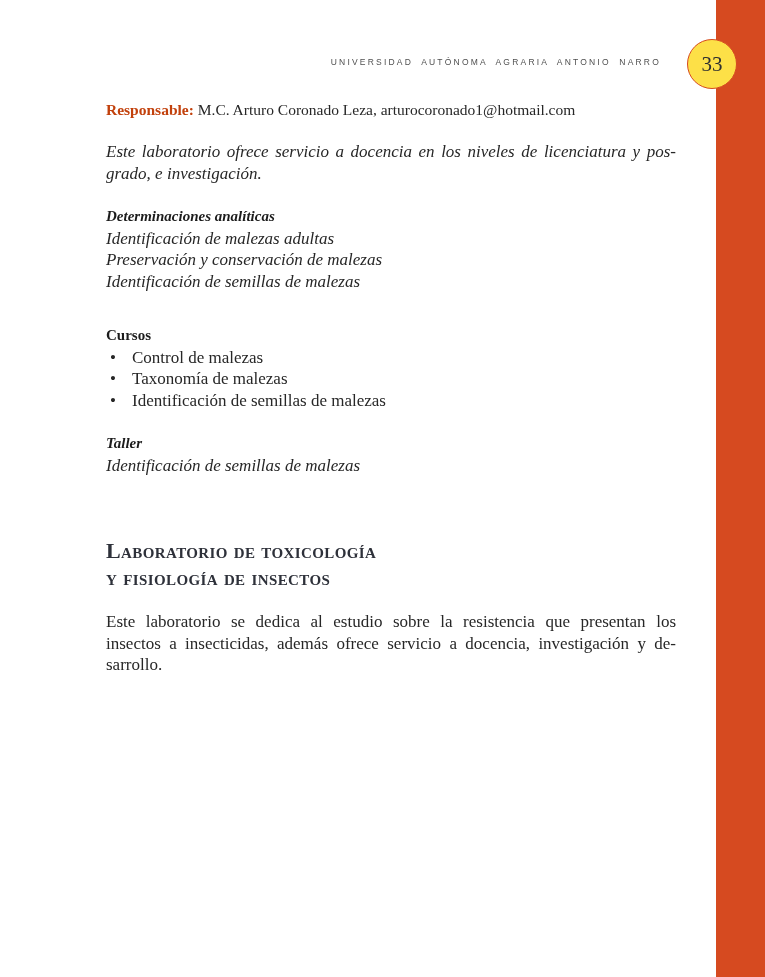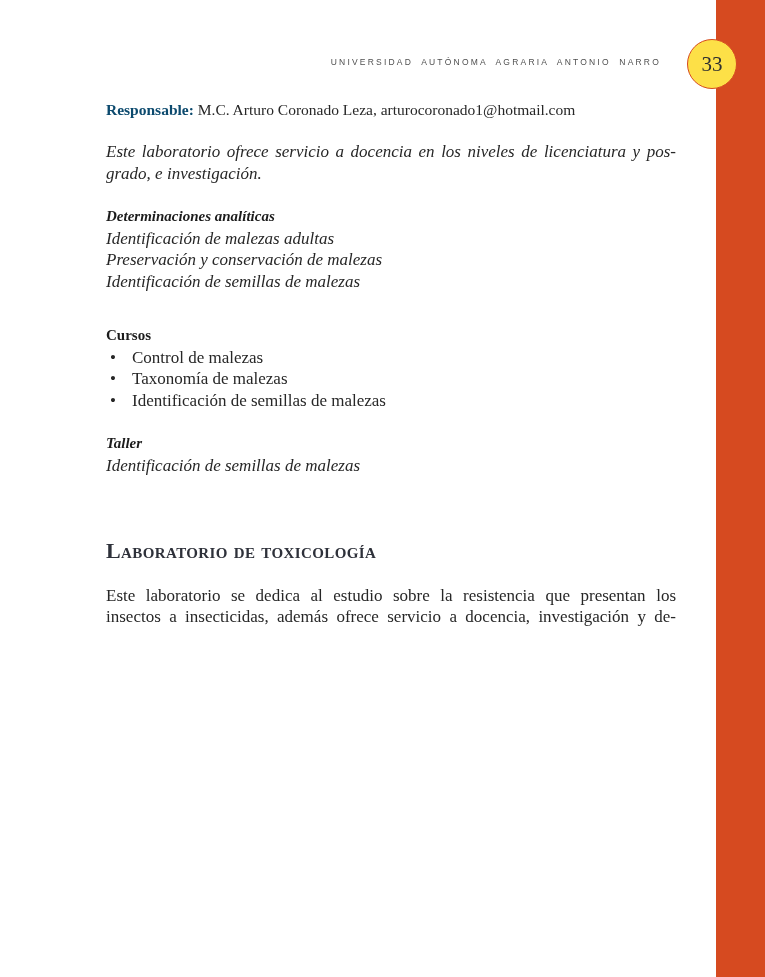--- a/index.html
+++ b/index.html
@@ -57,21 +57,21 @@
     font-size: 22px;
     line-height: 26.5px;
     letter-spacing: 0.4px;
     color: #2e313a;
   }
   .responsable {
     font-size: 15.5px;
     line-height: 19px;
     color: #272727;
   }
-  .responsable b { color: #0c4a6e; }
+  .responsable b { color: #c2410c; }
   .block { margin-top: 22px; font-style: italic; }
   .block-sm { margin-top: 33px; }
   .jline { text-align: justify; text-align-last: justify; }
   .subhead {
     font-size: 15px;
     line-height: 21.5px;
     font-weight: bold;
     color: #1c1c1c;
   }
   .plain-line { line-height: 21.5px; }
@@ -126,21 +126,23 @@
 
     <div class="block">
       <div class="subhead">Taller</div>
       <div class="plain-line">Identificación de semillas de malezas</div>
     </div>
   </div>
 
   <div class="section-2">
     <div class="lab-title">
       <div>Laboratorio de toxicología</div>
+      <div>y fisiología de insectos</div>
     </div>
 
     <div class="para-2">
       <div class="jline">Este laboratorio se dedica al estudio sobre la resistencia que presentan los</div>
       <div class="jline">insectos a insecticidas, además ofrece servicio a docencia, investigación y de-</div>
+      <div>sarrollo.</div>
     </div>
   </div>
 
 </div>
 
 </body></html>

